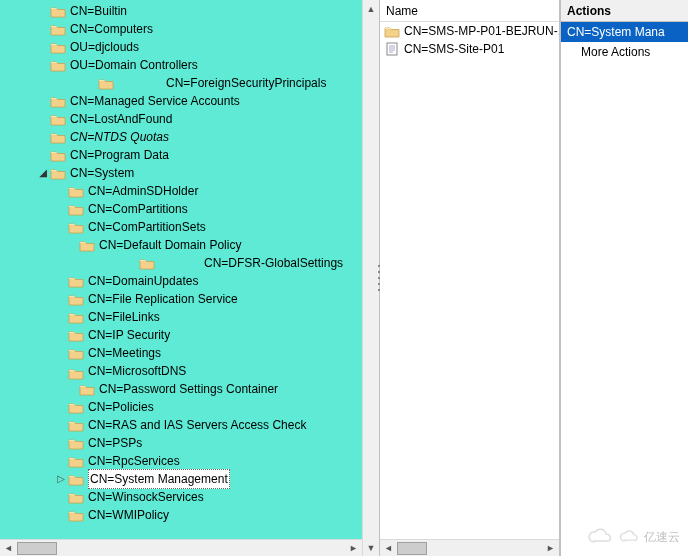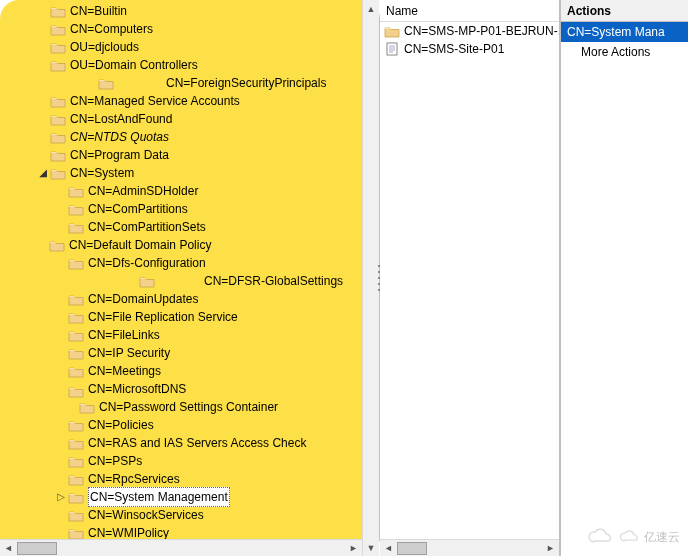--- a/index.html
+++ b/index.html
@@ -1,20 +1,20 @@
 <!DOCTYPE html>
 <html><head>
 <meta charset="utf-8">
 <style>
   * { box-sizing: border-box; margin: 0; padding: 0; font-family: "Segoe UI", Tahoma, sans-serif; font-size: 12px; }
   body { width: 688px; height: 556px; background: #fff; position: relative; overflow: hidden; }
   .panes { display: flex; width: 100%; height: 100%; }
 
   
-  .tree-pane { width: 380px; height: 100%; border-right: 1px solid #c0c0c0; position: relative; background: #fde047; display:flex; flex-direction:column;border-radius:19px;}
+  .tree-pane { width: 380px; height: 100%; border-right: 1px solid #c0c0c0; position: relative; background: #5eead4; display:flex; flex-direction:column;}
   .tree-scroll { flex:1; overflow:hidden; position:relative; padding-top:2px;}
   .tree-row { display: flex; align-items: center; height: 18px; line-height: 18px; white-space: nowrap; padding-left: 0; }
   .tree-row .toggle { width: 14px; text-align: center; color: #555; font-size:10px; }
   .tree-row .folder { width: 16px; height: 14px; margin-right: 4px; display:inline-flex; align-items:center; justify-content:center;}
   .tree-row .label { color: #000; }
   .tree-row.selected .label { border: 1px dotted #666; padding:0 1px; background:#fff; }
   .vscroll { position: absolute; right: 0; top: 0; width: 17px; height: 100%; background: #f0f0f0; border-left:1px solid #dadada; display:flex; flex-direction:column; justify-content:space-between; align-items:center;}
   .vscroll .arrow { width:17px; height:17px; display:flex; align-items:center; justify-content:center; color:#555; font-size:9px; }
   .hscroll { height:17px; background:#f0f0f0; border-top:1px solid #dadada; display:flex; align-items:center; }
   .hscroll .arrow { width:17px; height:17px; display:flex; align-items:center; justify-content:center; color:#555; font-size:9px;}
@@ -171,39 +171,29 @@
         <div class="tree-row" style="padding-left: 54px;">
           <span class="toggle"></span>
           <span class="folder">
             <svg width="16" height="13" viewBox="0 0 16 13">
               <path fill="#f3d18b" stroke="#c9a34e" stroke-width="0.8" d="M1 3h5l1.5 1.5H15V12H1z"></path>
               <path fill="#f9e4b0" d="M1 3h5l1 1H1z"></path>
             </svg>
           </span>
           <span class="label">CN=ComPartitionSets</span>
         </div>
-        <div class="tree-row" style="padding-left: 35px;">
+        <div class="tree-row" style="padding-left: 65px;">
           <span class="toggle"></span>
           <span class="folder">
             <svg width="16" height="13" viewBox="0 0 16 13">
               <path fill="#f3d18b" stroke="#c9a34e" stroke-width="0.8" d="M1 3h5l1.5 1.5H15V12H1z"></path>
               <path fill="#f9e4b0" d="M1 3h5l1 1H1z"></path>
             </svg>
           </span>
           <span class="label">CN=Default Domain Policy</span>
-        </div>
-        <div class="tree-row" style="padding-left: 54px;">
-          <span class="toggle"></span>
-          <span class="folder">
-            <svg width="16" height="13" viewBox="0 0 16 13">
-              <path fill="#f3d18b" stroke="#c9a34e" stroke-width="0.8" d="M1 3h5l1.5 1.5H15V12H1z"></path>
-              <path fill="#f9e4b0" d="M1 3h5l1 1H1z"></path>
-            </svg>
-          </span>
-          <span class="label">CN=Dfs-Configuration</span>
         </div>
         <div class="tree-row" style="padding-left: 80px; gap: 45px;">
           <span class="toggle"></span>
           <span class="folder">
             <svg width="16" height="13" viewBox="0 0 16 13">
               <path fill="#f3d18b" stroke="#c9a34e" stroke-width="0.8" d="M1 3h5l1.5 1.5H15V12H1z"></path>
               <path fill="#f9e4b0" d="M1 3h5l1 1H1z"></path>
             </svg>
           </span>
           <span class="label">CN=DFSR-GlobalSettings</span>

